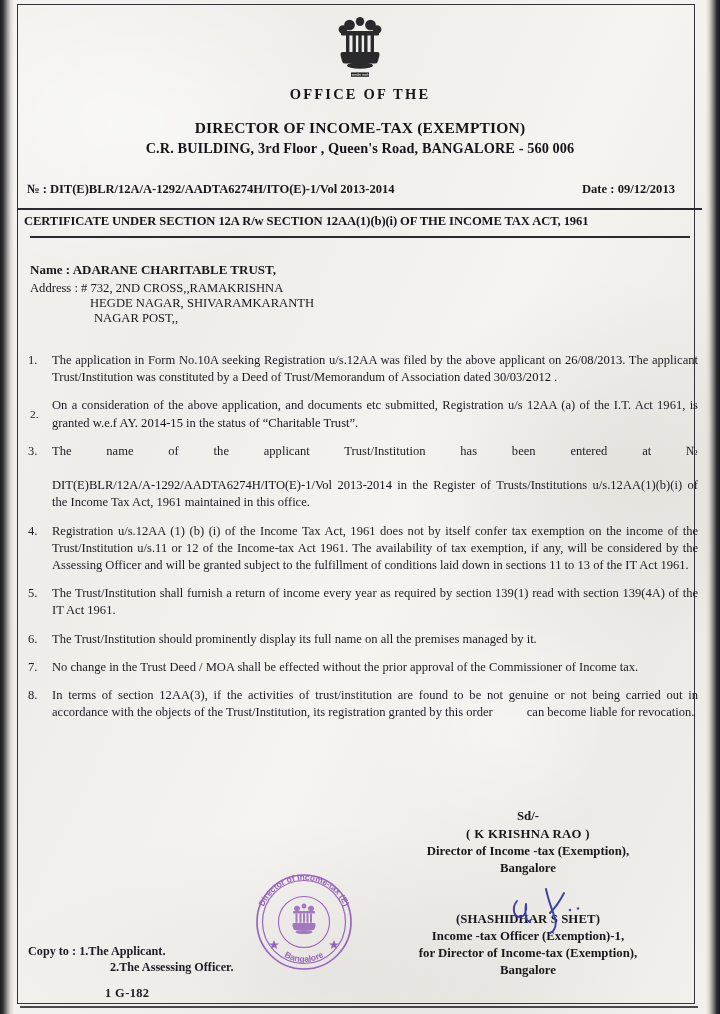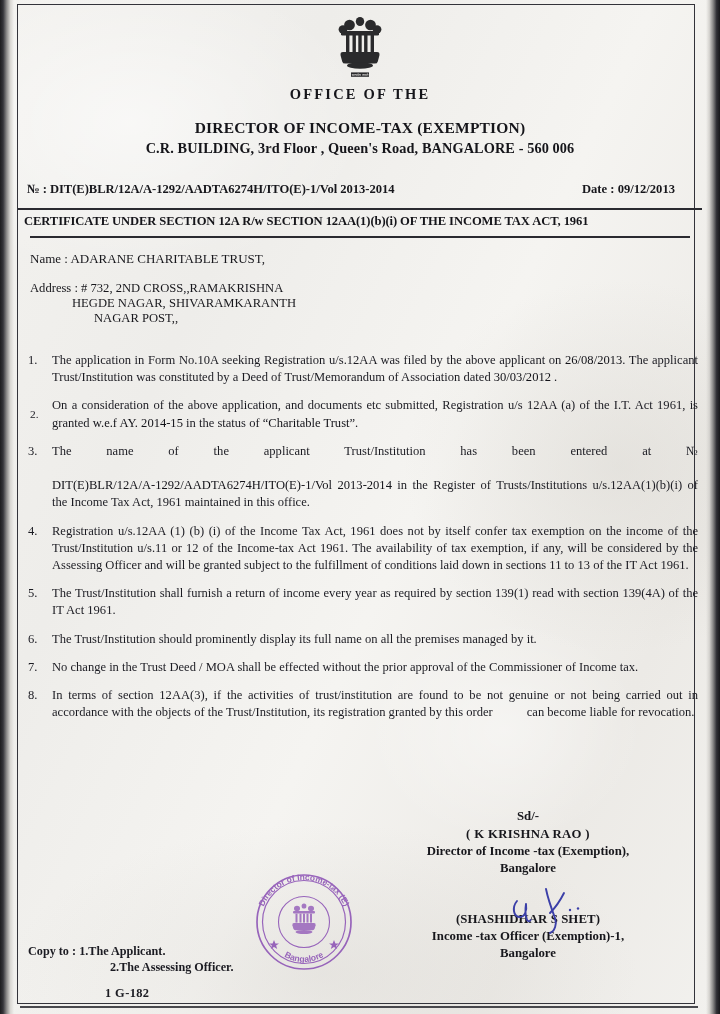--- a/index.html
+++ b/index.html
@@ -141,37 +141,37 @@
     font-size: 12.6px;
     font-weight: bold;
     letter-spacing: -0.1px;
     color: #15151a;
   }
 
   
   .namerow {
     position: absolute;
     left: 30px;
-    top: 251px;
+    top: 262px;
     font-size: 13px;
-    font-weight: normal;
+    font-weight: bold;
     color: #17171c;
   }
   .addr {
     position: absolute;
     left: 30px;
     top: 281px;
     font-size: 12.6px;
     font-weight: normal;
     color: #17171c;
     line-height: 15.2px;
   }
   .addr .alabel { display: inline; }
   .addr .aline { display: block; }
-  .addr .aline.i1 { margin-left: 42px; }
+  .addr .aline.i1 { margin-left: 60px; }
   .addr .aline.i2 { margin-left: 64px; }
   .addr .aline.i3 { margin-left: 60px; }
 
   
   .clauses {
     position: absolute;
     left: 26px;
     right: 22px;
     top: 352px;
   }
@@ -374,20 +374,21 @@
   </div>
 
   <div class="sigblock">
     <div class="sd">Sd/-</div>
     <div class="nm1">( K KRISHNA RAO   )</div>
     <div>Director of Income -tax (Exemption),</div>
     <div>Bangalore</div>
     <div class="sp"></div>
     <div class="nm2">(SHASHIDHAR S SHET)</div>
     <div>Income -tax Officer (Exemption)-1,</div>
+    <div>for Director of Income-tax (Exemption),</div>
     <div>Bangalore</div>
   </div>
 
   <svg class="signature" viewBox="0 0 92 58">
     <g fill="none" stroke="#3b3fa8" stroke-width="1.9" stroke-linecap="round" stroke-linejoin="round">
       <path d="M9 21 C4 27, 5 37, 12 37 C17 37, 19 30, 18 24 C17.4 28, 17 34, 18.6 39 C19.4 41.4, 21 42, 22.6 40"></path>
       <path d="M38 9 C40 19, 44 30, 47 38 C49 44, 47 51, 42 53"></path>
       <path d="M56 13 C52 21, 47 28, 42 33"></path>
       <circle cx="62" cy="30" r="1.2" stroke="none" fill="#3b3fa8"></circle>
       <circle cx="70" cy="28.5" r="1.2" stroke="none" fill="#3b3fa8"></circle>

